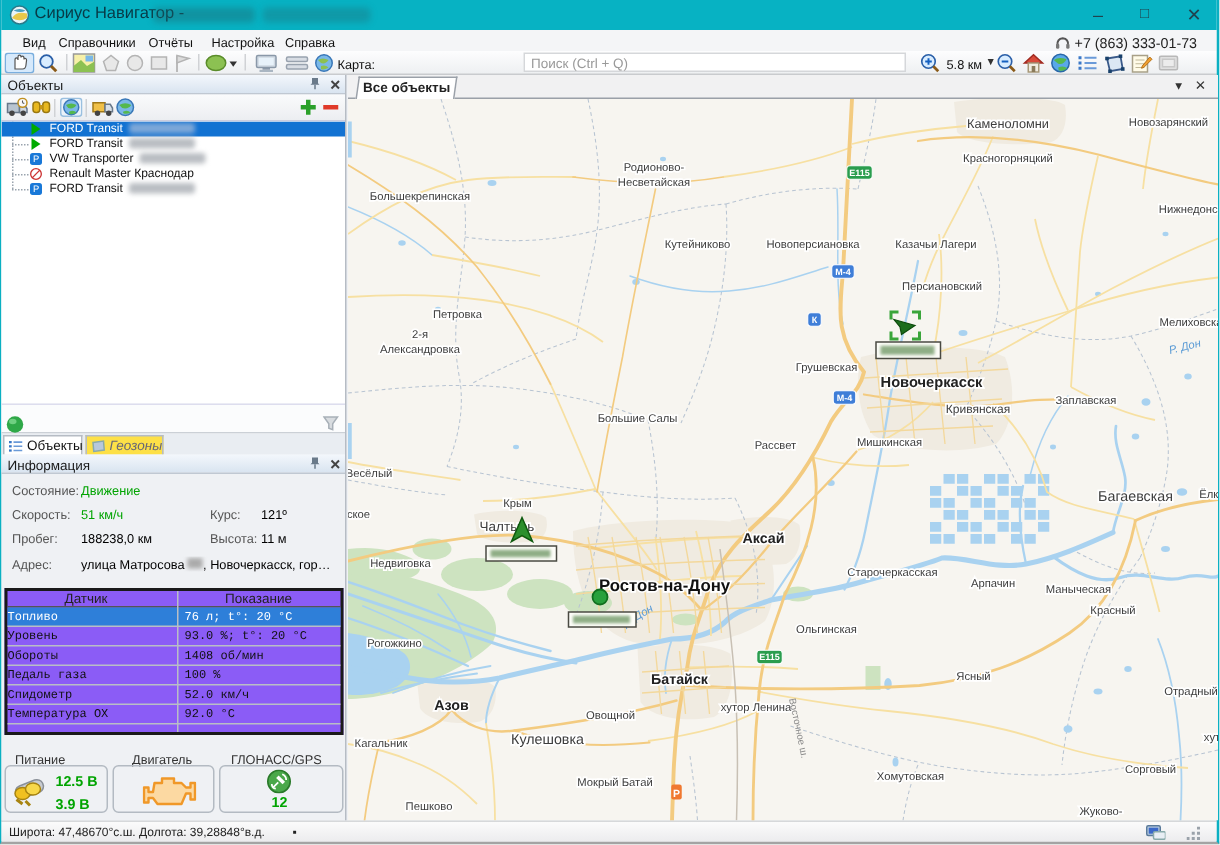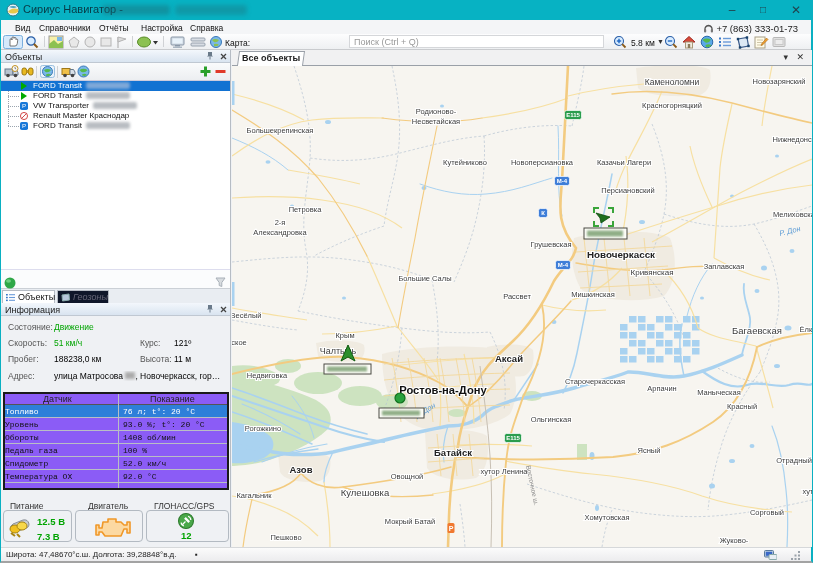--- a/index.html
+++ b/index.html
@@ -31,21 +31,21 @@
 .trow{position:relative;height:10px;font-size:8px;color:#111;line-height:10px;white-space:nowrap;}
 .trow.sel{background:#1272d2;color:#fff;}
 .tico{position:absolute;left:19px;top:1px;width:8px;height:8px;}
 .tname{position:absolute;left:32px;top:0;}
 .plate{display:inline-block;width:44px;height:7px;border-radius:2px;background:#b9bdc2;filter:blur(1.6px);vertical-align:middle;margin-left:4px;}
 .trow.sel .plate{background:#7fa8d8;}
 #strip{position:relative;height:20px;background:#fbfcfd;border-top:1px solid #dde;border-bottom:1px solid #cbd0d6;}
 #tabs{position:relative;height:14px;background:#e9edf2;font-size:9px;}
 .tab{position:absolute;top:1px;height:13px;border:1px solid #b6bcc4;border-bottom:none;padding:1px 4px 0 15px;}
 .tab.on{background:#fff;color:#111;}
-.tab.off{background:#0f172a;color:#667;font-style:italic;}
+.tab.off{background:#fde047;color:#667;font-style:italic;}
 #infobody{position:relative;height:77px;font-size:9px;color:#555;}
 .il{position:absolute;color:#555;font-size:8.5px;}
 .iv{position:absolute;color:#000;font-weight:normal;font-size:8.5px;}
 .green{color:#00a400;}
 
 #sens{position:absolute;left:2px;top:342px;width:226px;height:98px;border:2px solid #1a1a1a;background:#8b5cf6;font-family:"Liberation Mono",monospace;font-size:8px;color:#111;}
 .srow{position:relative;height:13px;border-bottom:1px solid #b9bec5;line-height:13px;white-space:nowrap;}
 .srow .c2{position:absolute;left:118px;}
 .shead{position:relative;height:10.5px;line-height:10px;border-bottom:1px solid #555;font-family:"Liberation Sans",sans-serif;font-size:9px;color:#222;}
 .vline{position:absolute;left:113px;top:0;bottom:0;width:1px;background:#b9bec5;}
@@ -361,21 +361,21 @@
     <span class="glabel" style="left:9px">Питание</span>
     <div class="gbox" style="left:2px;width:69px">
       <svg style="position:absolute;left:3px;top:3px" width="26" height="26" viewBox="0 0 26 26">
           <path d="M4 16 Q2 12 6 10 L16 6 Q21 5 22 10 Q22 14 17 15 L8 18 Q5 18 4 16z" fill="#c8ccd2" stroke="#8a9098"></path>
           <ellipse cx="8" cy="15" rx="5" ry="4" fill="#f0c020" stroke="#a88410"></ellipse>
           <ellipse cx="15" cy="12" rx="5" ry="4" fill="#f8d84a" stroke="#a88410"></ellipse>
           <line x1="4" y1="19" x2="8" y2="22" stroke="#a88410" stroke-width="2"></line>
           <line x1="10" y1="20" x2="13" y2="23" stroke="#a88410" stroke-width="2"></line>
         </svg>
       <span style="position:absolute;left:33px;top:5px;font-size:9.5px;font-weight:bold;color:#00a400">12.5 В</span>
-      <span style="position:absolute;left:33px;top:20px;font-size:9.5px;font-weight:bold;color:#00a400">7.3 В</span>
+      <span style="position:absolute;left:33px;top:20px;font-size:9.5px;font-weight:bold;color:#00a400">3.9 В</span>
     </div>
     <span class="glabel" style="left:87px">Двигатель</span>
     <div class="gbox" style="left:74px;width:68px">
       <svg style="position:absolute;left:19px;top:5px" width="36" height="24" viewBox="0 0 36 24">
           <path d="M8 6 L13 6 L13 3 L21 3 L21 6 L26 6 L29 9 L32 9 L32 6 L35 6 L35 17 L32 17 L32 13 L29 13 L26 20 L10 20 L7 16 L4 16 L4 19 L1 19 L1 9 L4 9 L4 12 L7 12 L8 6z" fill="#fcd9a2" stroke="#f09828" stroke-width="1.6" stroke-linejoin="round"></path>
         </svg>
     </div>
     <span class="glabel" style="left:153px">ГЛОНАСС/GPS</span>
     <div class="gbox" style="left:145px;width:83px">
       <svg style="position:absolute;left:31px;top:2px" width="16" height="16" viewBox="0 0 15 15">

